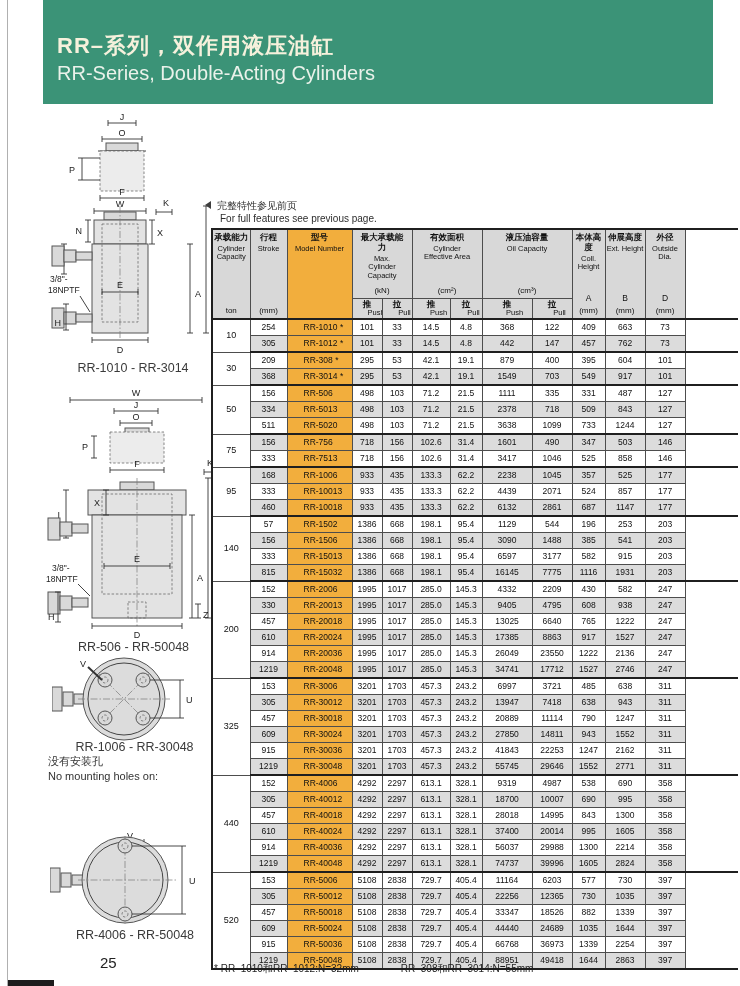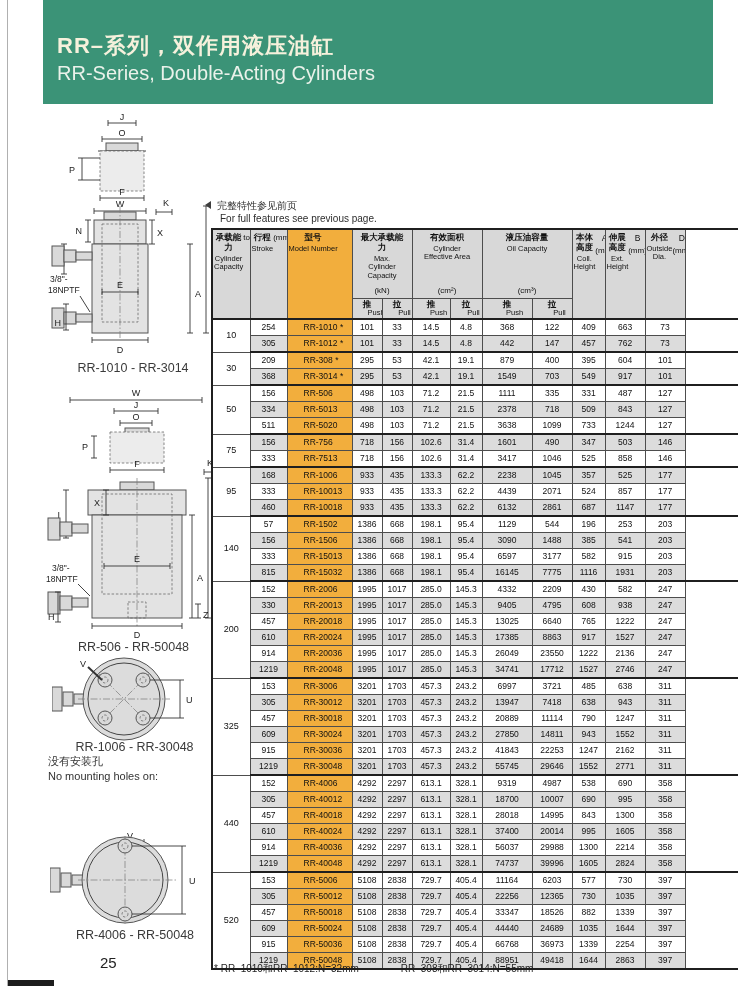--- a/index.html
+++ b/index.html
@@ -22,21 +22,21 @@
   .note .l2{margin-left:15px;}
 
   
   table.spec{position:absolute;left:211px;top:228px;width:526px;border-collapse:collapse;
              table-layout:fixed;font-size:8.5px;color:#111;
              border:2px solid #1f1f1f;border-right:none;}
   .spec th,.spec td{border:1px solid #4d4d4d;text-align:center;vertical-align:middle;
              padding:0;overflow:hidden;}
   .spec thead th{background:#d8d8d8;font-weight:normal;}
   .spec thead tr.sub th{height:19px;}
-  .hstack{display:flex;flex-direction:row;justify-content:space-between;height:82px;padding:3px 1px;}
+  .hstack{display:flex;flex-direction:column;justify-content:space-between;height:82px;padding:3px 1px;}
   .hstack2{display:flex;flex-direction:column;justify-content:space-between;height:62px;padding:3px 7px;}
   .zh-h{font-weight:bold;font-size:8.5px;line-height:1.15;}
   .en-h{font-size:7.5px;line-height:1.15;margin-top:2px;}
   .unit-h{font-size:8px;}
   .letter-h{font-size:8.5px;margin-bottom:3px;}
   .sub .zh-h{font-size:8.5px;line-height:1.05;}
   .sub .en-h{margin-top:0;line-height:1.05;padding-left:15px;}
   th.model-h{background:#f2ae3d !important;}
   .spec tbody td{height:15px;line-height:15px;}
   .spec tbody tr.row-b td{background:#dcdcdc;}

